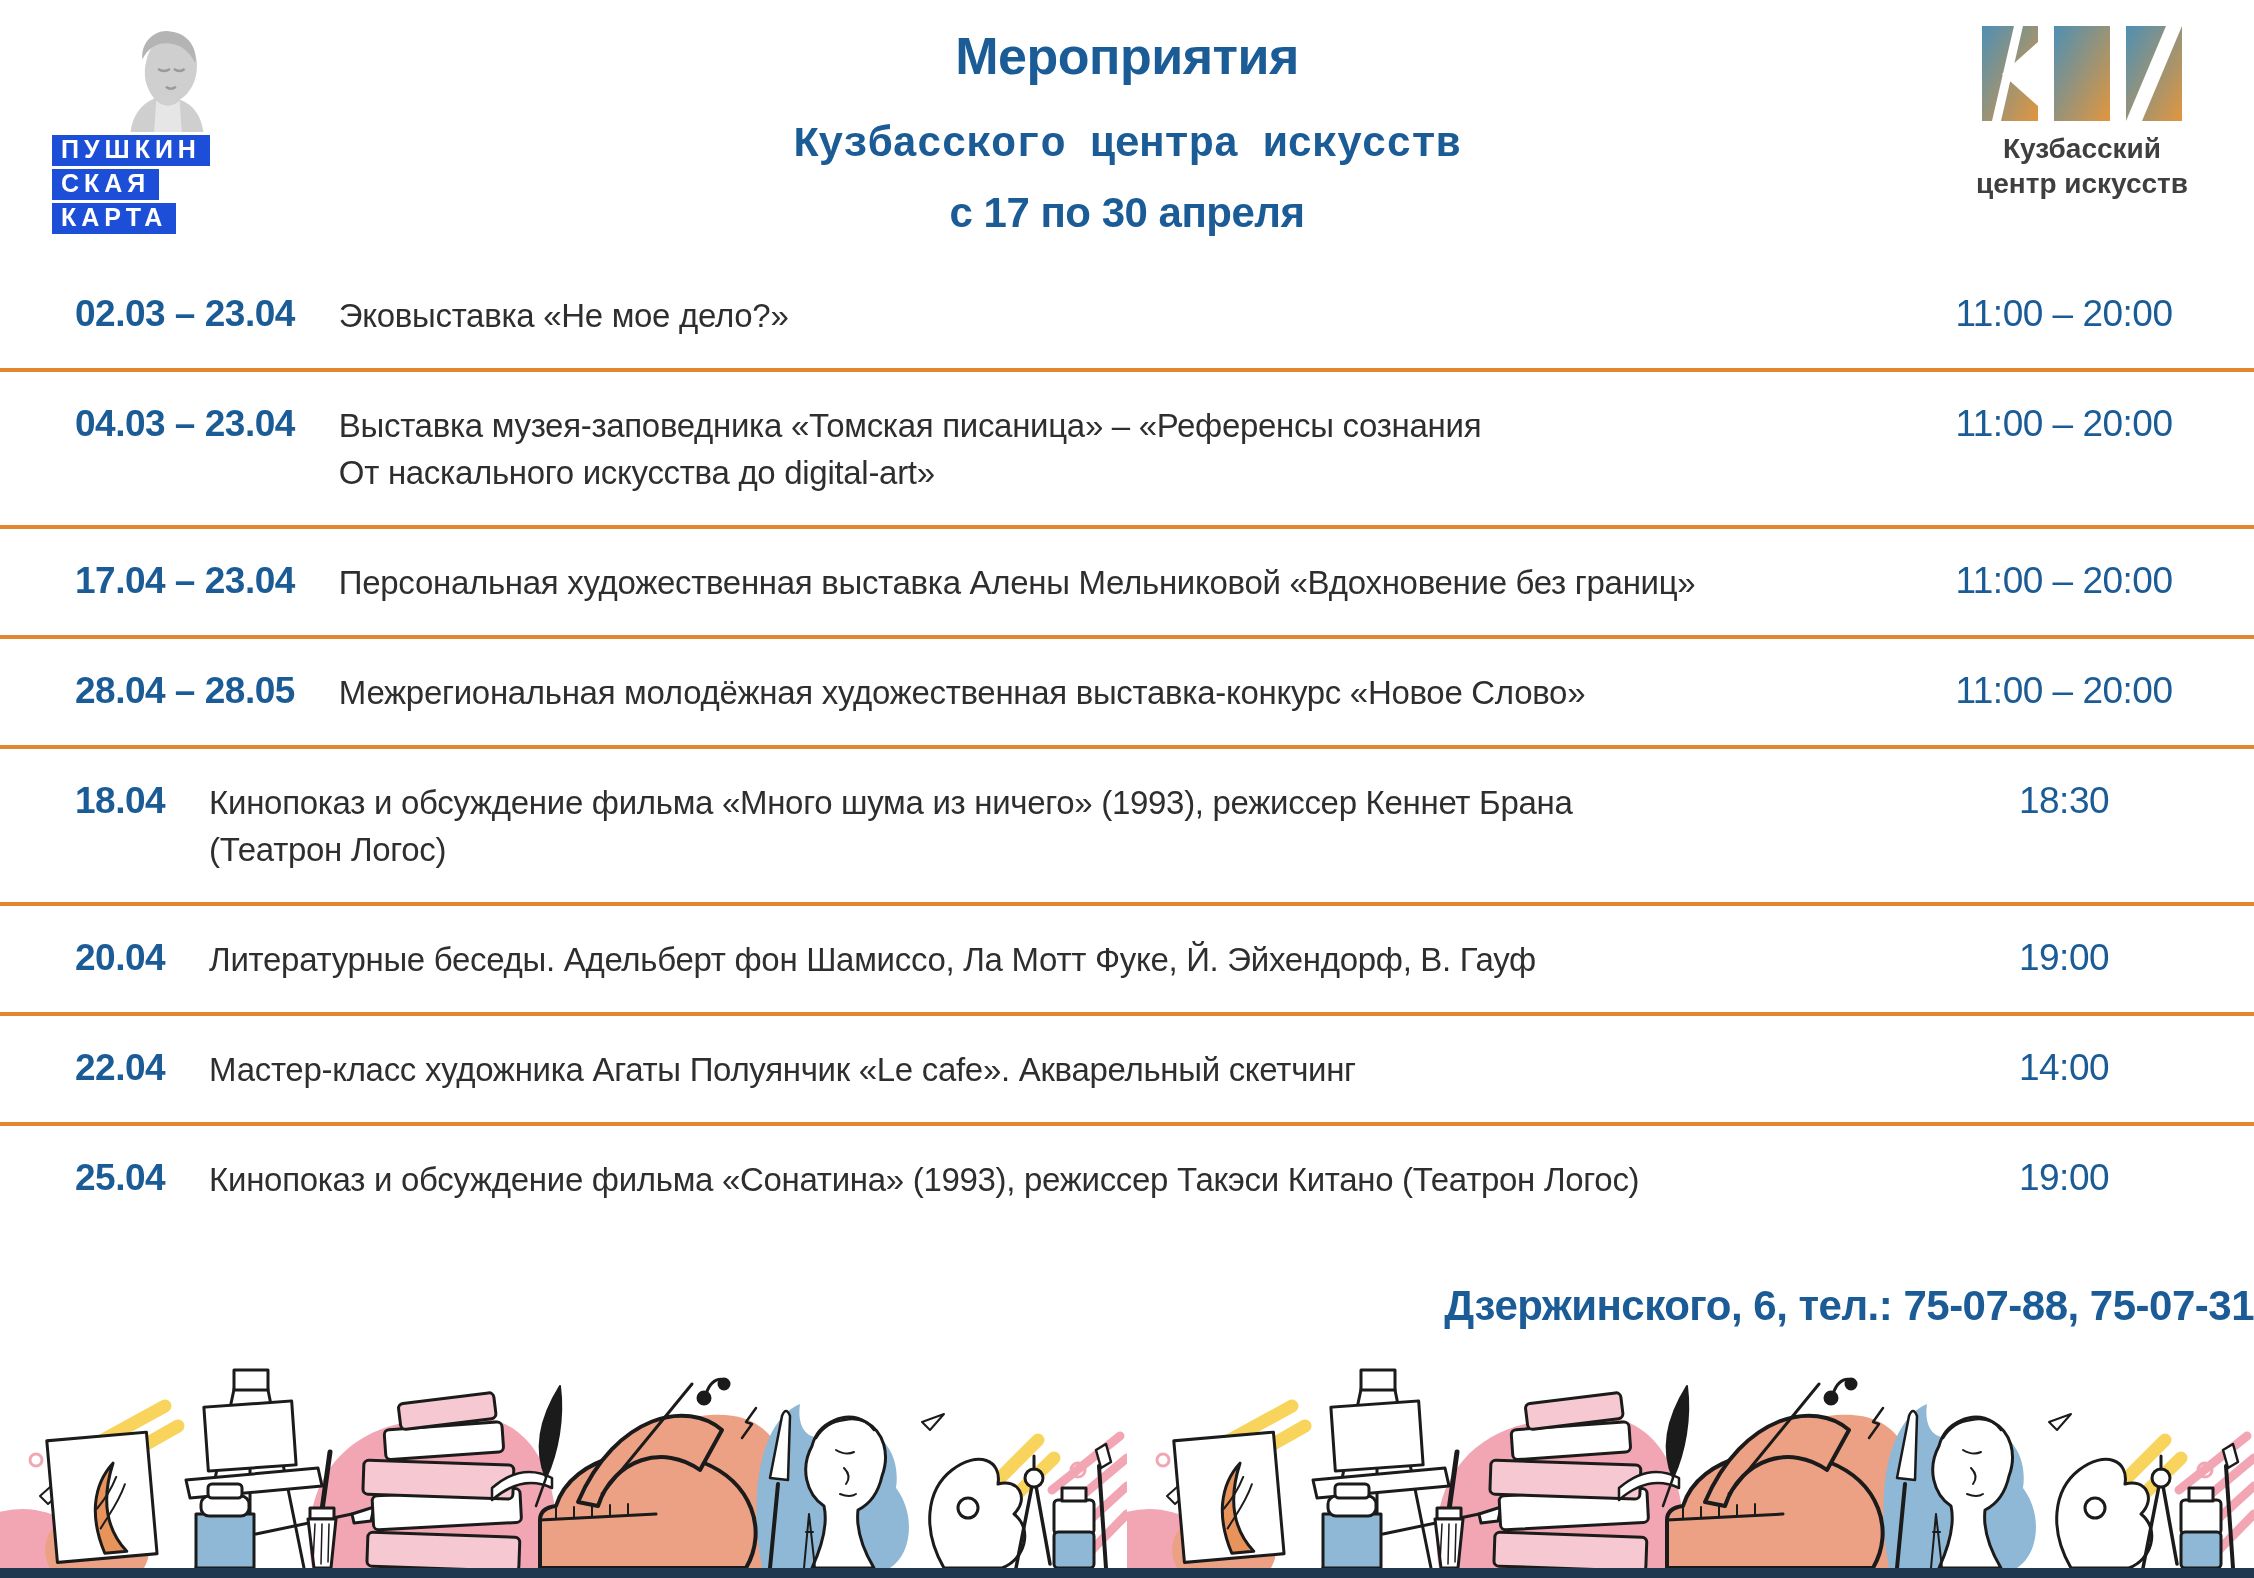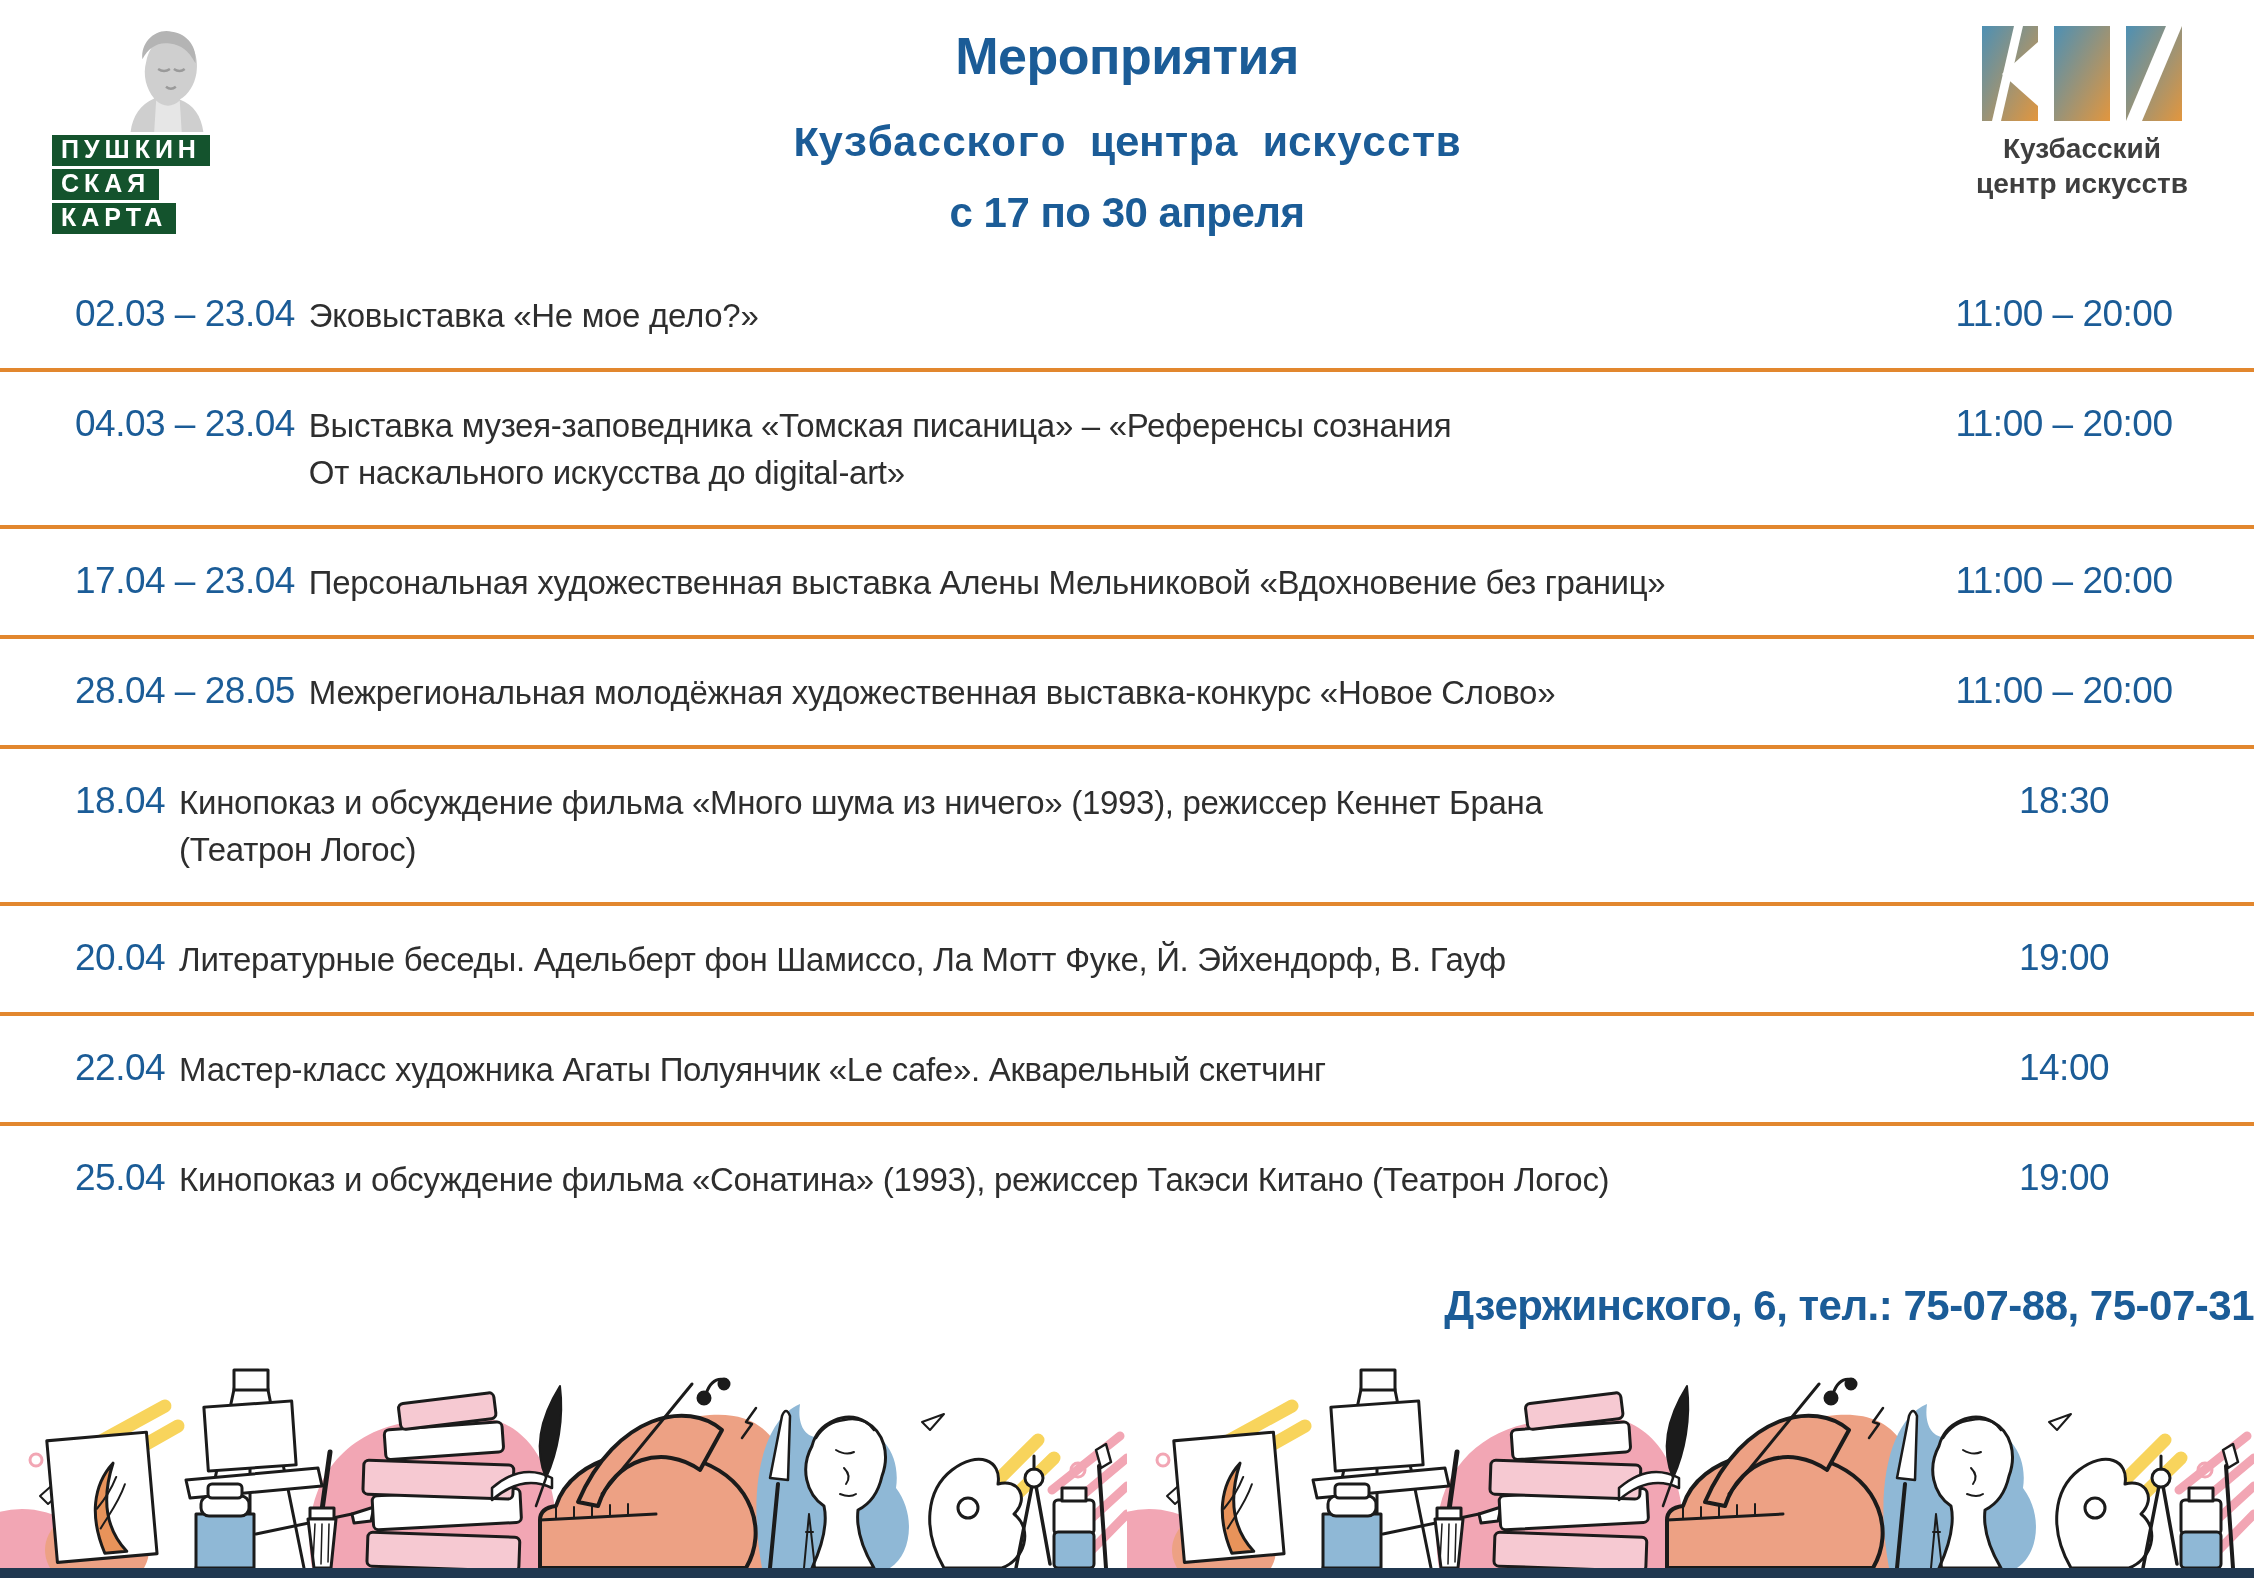--- a/index.html
+++ b/index.html
@@ -17,32 +17,32 @@
   
   .header{position:relative;height:262px;}
   .title-block{position:absolute;left:0;right:0;top:26px;text-align:center;color:var(--blue);font-weight:bold;letter-spacing:-0.5px;}
   .title-l1{font-size:52px;}
   .title-l2{font-size:42px;margin-top:35px;font-family:Liberation Mono, monospace;}
   .title-l3{font-size:42px;margin-top:20px;}
 
   .pushkin-logo{position:absolute;left:52px;top:14px;width:210px;}
   .pushkin-bust{display:block;margin-left:18px;}
   .chips{margin-top:0;}
-  .chip{display:table;background:#14532d;color:#fff;font-weight:bold;font-size:25px;
+  .chip{display:table;background:#1d4ed8;color:#fff;font-weight:bold;font-size:25px;
         letter-spacing:5px;line-height:1;padding:2px 9px 4px;margin-top:3px;white-space:nowrap;}
 
   .kci-logo{position:absolute;right:52px;top:26px;width:240px;text-align:center;}
   .kci-mark{display:block;margin:0 auto;}
   .kci-text{margin-top:10px;color:#3f3f3f;font-size:28px;font-weight:600;line-height:35px;}
 
   
   .events{width:100%;}
   .event-row{display:flex;align-items:flex-start;padding:29px 30px 29px 75px;border-bottom:4px solid var(--orange);}
   .event-row.last{border-bottom:none;}
-  .event-date{flex:none;font-size:37px;font-weight:normal;color:var(--blue);line-height:46px;white-space:nowrap;margin-right:14px;letter-spacing:-0.5px;}
+  .event-date{flex:none;font-size:37px;font-weight:bold;color:var(--blue);line-height:46px;white-space:nowrap;margin-right:44px;letter-spacing:-0.5px;}
   .event-desc{flex:1;font-size:33px;font-weight:normal;color:var(--dark);line-height:47px;letter-spacing:-0.3px;padding-top:1px;}
   .event-time{flex:none;width:320px;text-align:center;font-size:37px;font-weight:normal;color:var(--blue);line-height:46px;white-space:nowrap;letter-spacing:-0.5px;}
 
   
   .address{margin-top:50px;text-align:right;font-size:42px;font-weight:bold;color:var(--blue);letter-spacing:-0.5px;}
   .art-band{position:absolute;left:0;right:0;bottom:10px;height:235px;display:flex;}
   .art-band svg{width:50%;height:235px;}
   .bottom-bar{position:absolute;left:0;right:0;bottom:0;height:10px;background:var(--navy);}
 </style>
 </head>

